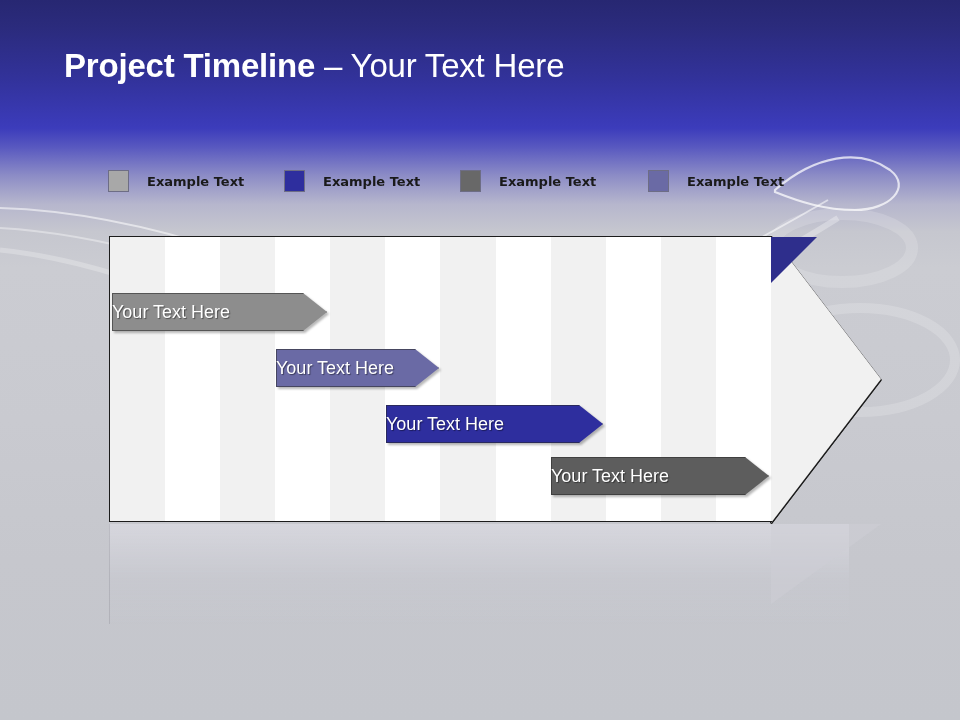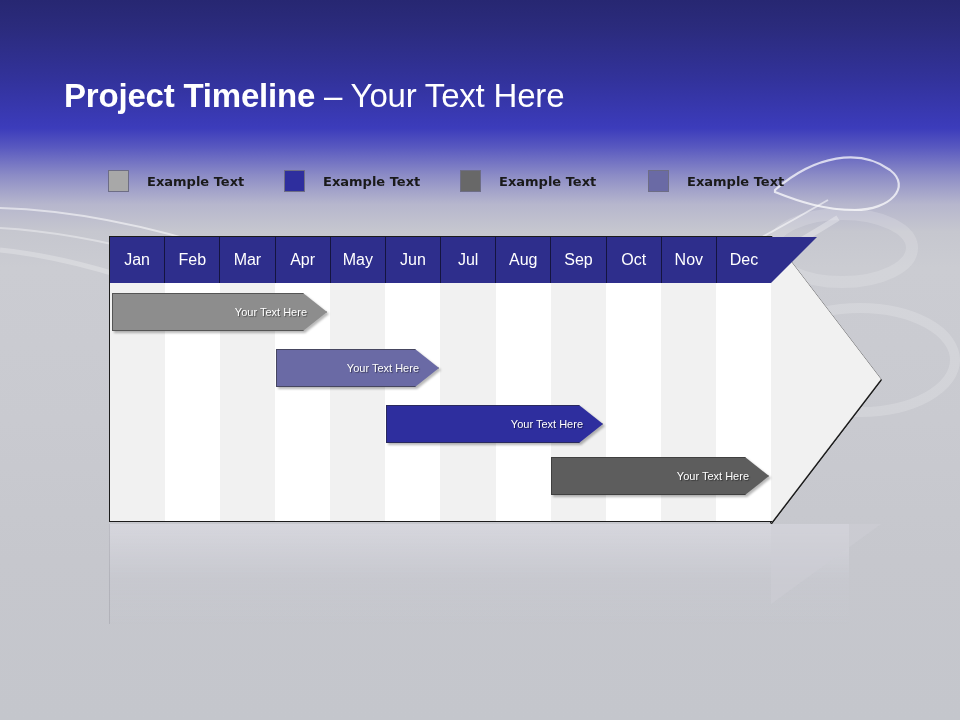--- a/index.html
+++ b/index.html
@@ -40,21 +40,21 @@
         #c4c6cc 720px);
   }
 
   
   .swoosh { position: absolute; pointer-events: none; }
 
   
   #title {
     position: absolute;
     left: 64px;
-    top: 74px;
+    top: 44px;
     color: #ffffff;
     font-size: 33px;
     line-height: 44px;
     white-space: nowrap;
     letter-spacing: -0.2px;
   }
   #title .bold { font-weight: bold; }
   #title .reg  { font-weight: normal; }
 
   
@@ -174,23 +174,23 @@
     position: absolute;
     left: 0; top: 0;
     width: 100%; height: 100%;
     clip-path: polygon(0 0, calc(100% - 24px) 0, 100% 50%, calc(100% - 24px) 100%, 0 100%);
     border: 1px solid rgba(40,40,40,0.55);
   }
   .bar-label {
     position: relative;
     z-index: 2;
     width: 100%;
-    text-align: right;
+    text-align: left;
     padding-right: 20px;
-    font-size: 11px;
+    font-size: 18px;
     color: #ffffff;
     white-space: nowrap;
     text-shadow: 1px 1px 1px rgba(0,0,0,0.45);
   }
 
   
   #reflection {
     position: absolute;
     left: 109px;
     top: 524px;
@@ -270,34 +270,20 @@
       <div class="col odd"></div>
       <div class="col even"></div>
       <div class="col odd"></div>
       <div class="col even"></div>
       <div class="col odd"></div>
       <div class="col even"></div>
     </div>
 
     <div id="header-wedge"></div>
 
-    <div id="months">
-      <div class="month">Jan</div>
-      <div class="month">Feb</div>
-      <div class="month">Mar</div>
-      <div class="month">Apr</div>
-      <div class="month">May</div>
-      <div class="month">Jun</div>
-      <div class="month">Jul</div>
-      <div class="month">Aug</div>
-      <div class="month">Sep</div>
-      <div class="month">Oct</div>
-      <div class="month">Nov</div>
-      <div class="month">Dec</div>
-    </div>
 
     <div class="bar" style="left:3px; top:57px; width:215px;">
       <div class="bar-shape" style="background:#8d8d8d;"></div>
       <span class="bar-label">Your  Text Here</span>
     </div>
 
     <div class="bar" style="left:167px; top:113px; width:163px;">
       <div class="bar-shape" style="background:#6a6aa5;"></div>
       <span class="bar-label">Your  Text Here</span>
     </div>

